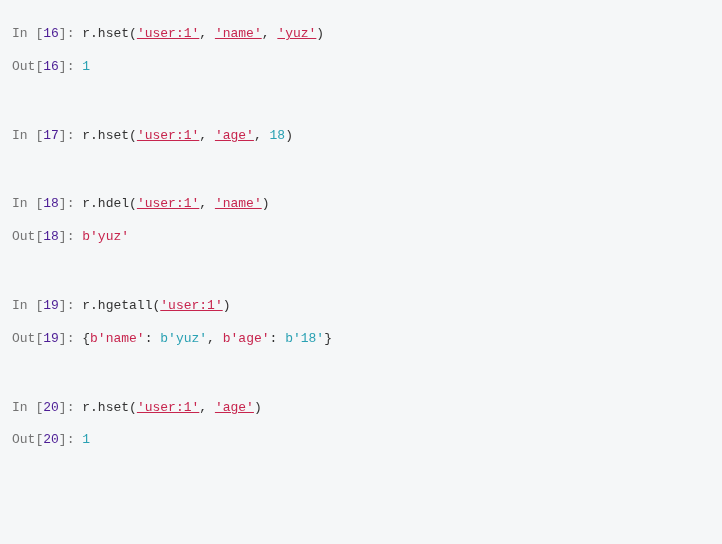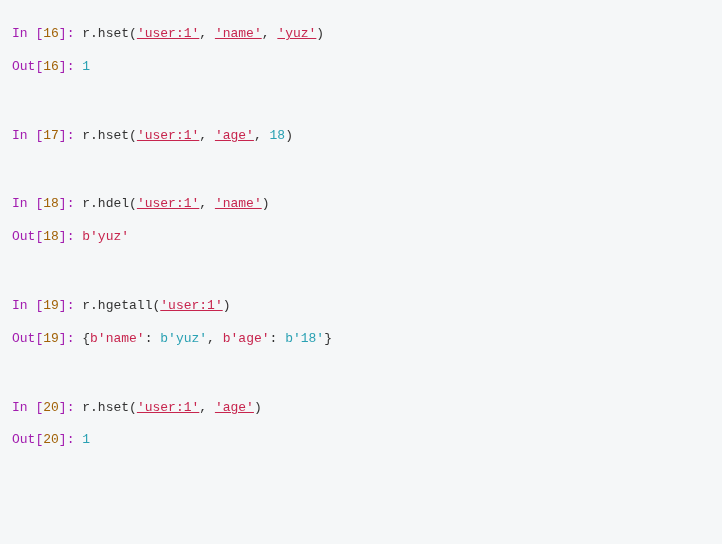--- a/index.html
+++ b/index.html
@@ -17,22 +17,22 @@
     }
     .cell {
       margin-bottom: 12px;
     }
     .block {
       margin-bottom: 48px;
     }
     .line {
       white-space: pre;
     }
-    .prompt-text { color: #a21caf; }
-    .num { color: #a16207; }
+    .prompt-text { color: #737373; }
+    .num { color: #4c1d95; }
     .code { color: #333; }
     .str { color: #c7254e; text-decoration: underline; }
     .int { color: #2aa1b3; }
     .punct { color: #333; }
     .bytes { color: #c7254e; }
     .bytes-val { color: #2aa1b3; }
   </style>
 </head>
 <body>
 

